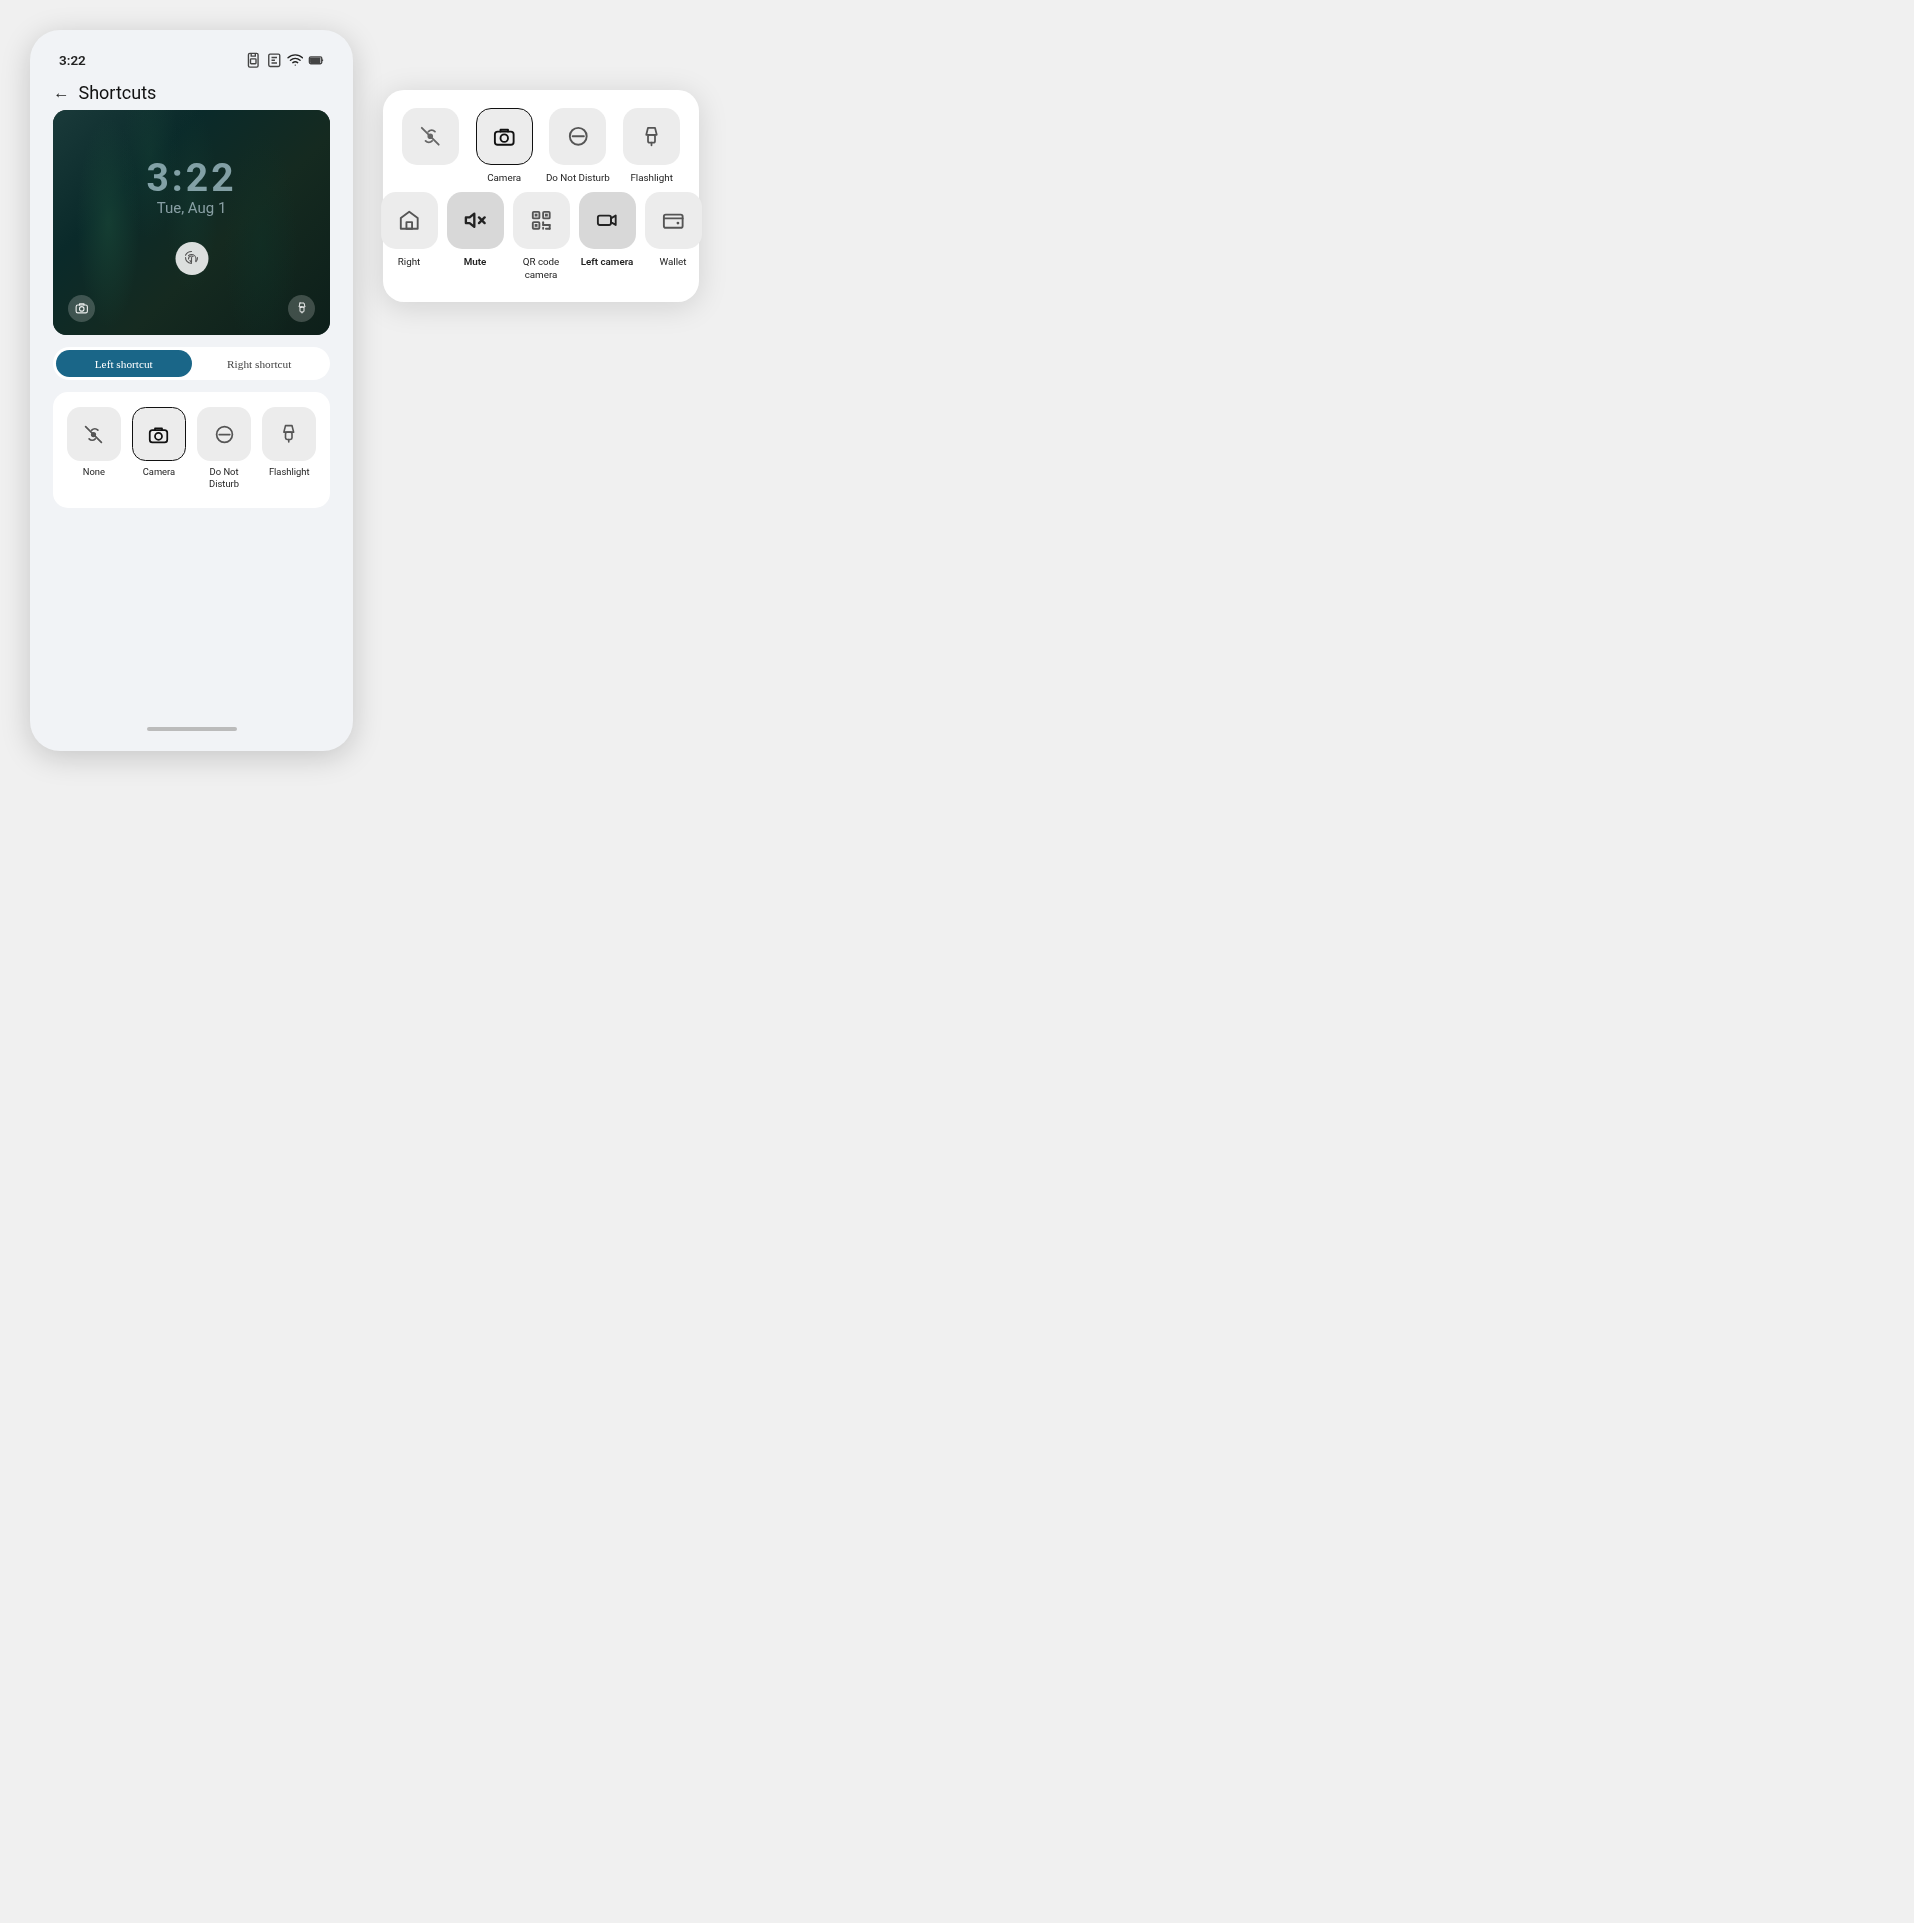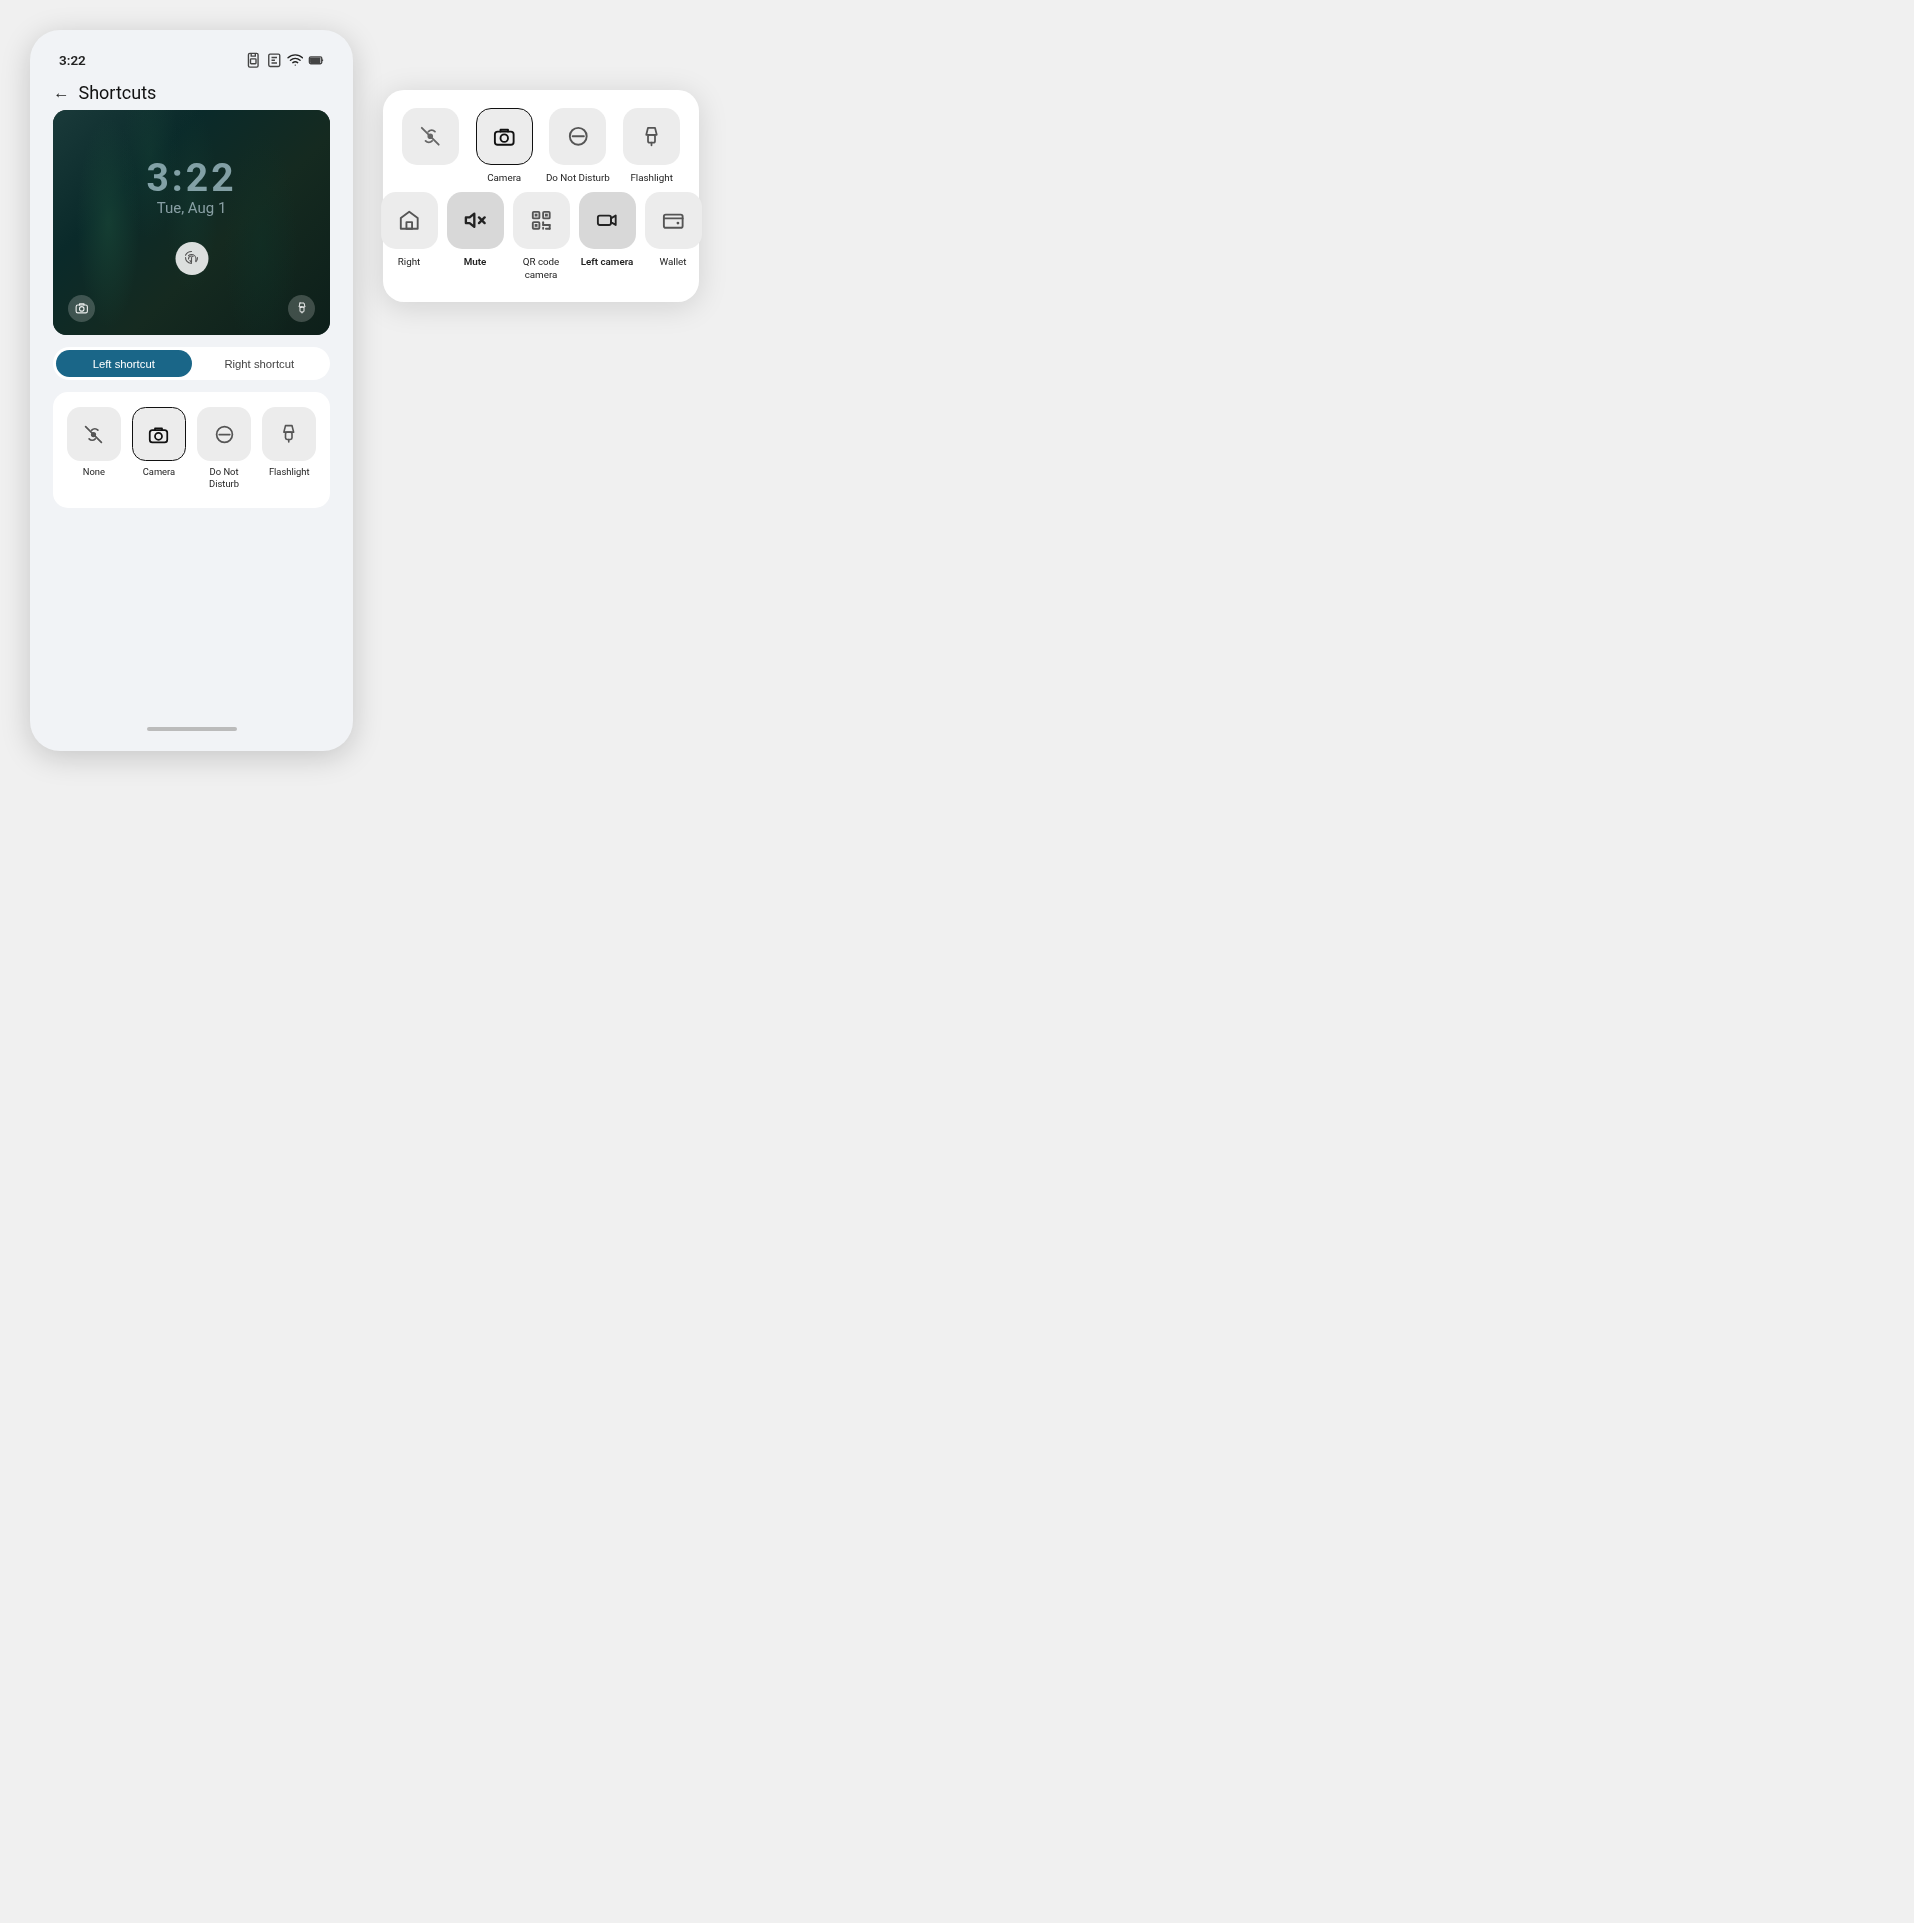--- a/index.html
+++ b/index.html
@@ -179,20 +179,21 @@
 
     .tab-btn {
       flex: 1;
       padding: 7.5px 0;
       border-radius: 38px;
       border: none;
       font-size: 11.3px;
       font-weight: 500;
       cursor: pointer;
       transition: background 0.2s;
+      font-family: Liberation Serif, serif;
     }
 
     .tab-btn.active {
       background: #1a6688;
       color: #fff;
     }
 
     .tab-btn.inactive {
       background: transparent;
       color: #444;

